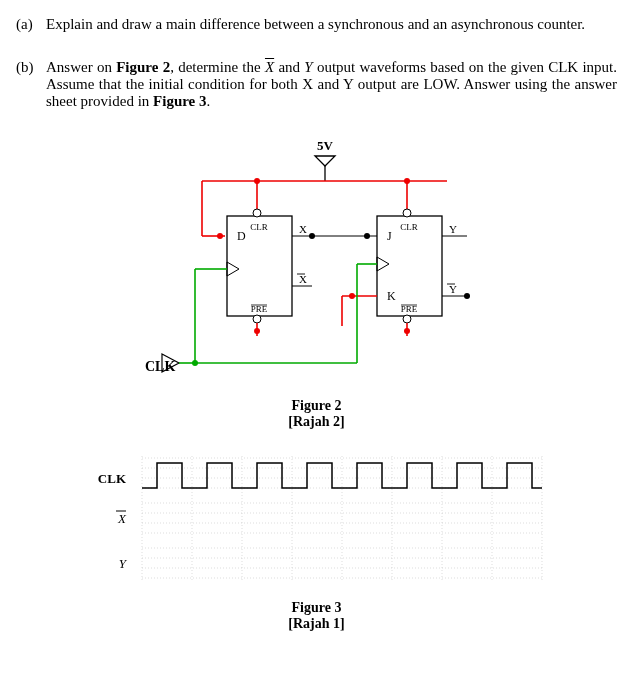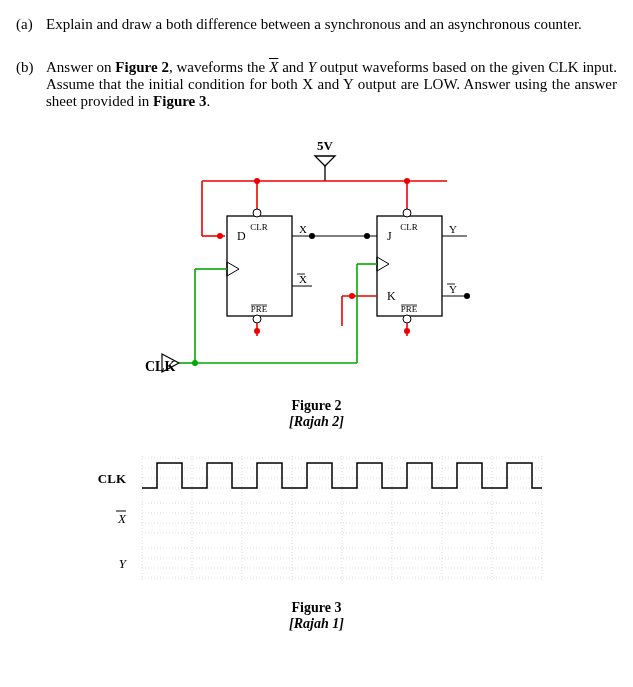--- a/index.html
+++ b/index.html
@@ -27,38 +27,38 @@
   .figure-wrap {
     text-align: left;
     margin-top: 6px;
   }
   .figure-caption {
     text-align: center;
     font-size: 14px;
     margin-top: 2px;
   }
   .figure-caption .bold { font-weight: bold; }
-  .figure-caption .ital { font-weight: bold; font-style: italic; }
+  .figure-caption .ital { font-weight: bold; }
   svg { display: block; margin: 0 auto; }
   .overline {
     text-decoration: overline;
   }
 </style>
 </head>
 <body>
 
 <div class="question">
   <div class="q-label">(a)</div>
-  <div class="q-body">Explain and draw a both difference between a synchronous and an asynchronous counter.</div>
+  <div class="q-body">Explain and draw a main difference between a synchronous and an asynchronous counter.</div>
 </div>
 
 <div class="question">
   <div class="q-label">(b)</div>
   <div class="q-body">
-    <span>Answer on </span><b>Figure 2</b><span>, waveforms the </span><span class="overline" style="font-style:italic">X</span><span> and </span><span style="font-style:italic">Y</span><span> output waveforms based on the given CLK input. Assume that the initial condition for both X and Y output are LOW. Answer using the answer sheet provided in </span><b>Figure 3</b><span>.</span>
+    <span>Answer on </span><b>Figure 2</b><span>, determine the </span><span class="overline" style="font-style:italic">X</span><span> and </span><span style="font-style:italic">Y</span><span> output waveforms based on the given CLK input. Assume that the initial condition for both X and Y output are LOW. Answer using the answer sheet provided in </span><b>Figure 3</b><span>.</span>
   </div>
 </div>
 
 <div class="figure-wrap">
 <svg width="420" height="260" viewBox="0 0 420 260">
 
   <text x="218" y="14" font-size="13" font-weight="bold" text-anchor="middle">5V</text>
   <path d="M208 20 L228 20 L218 30 Z" fill="none" stroke="#000" stroke-width="1.3"></path>
   <line x1="218" y1="30" x2="218" y2="45" stroke="#000" stroke-width="1.3"></line>
 

